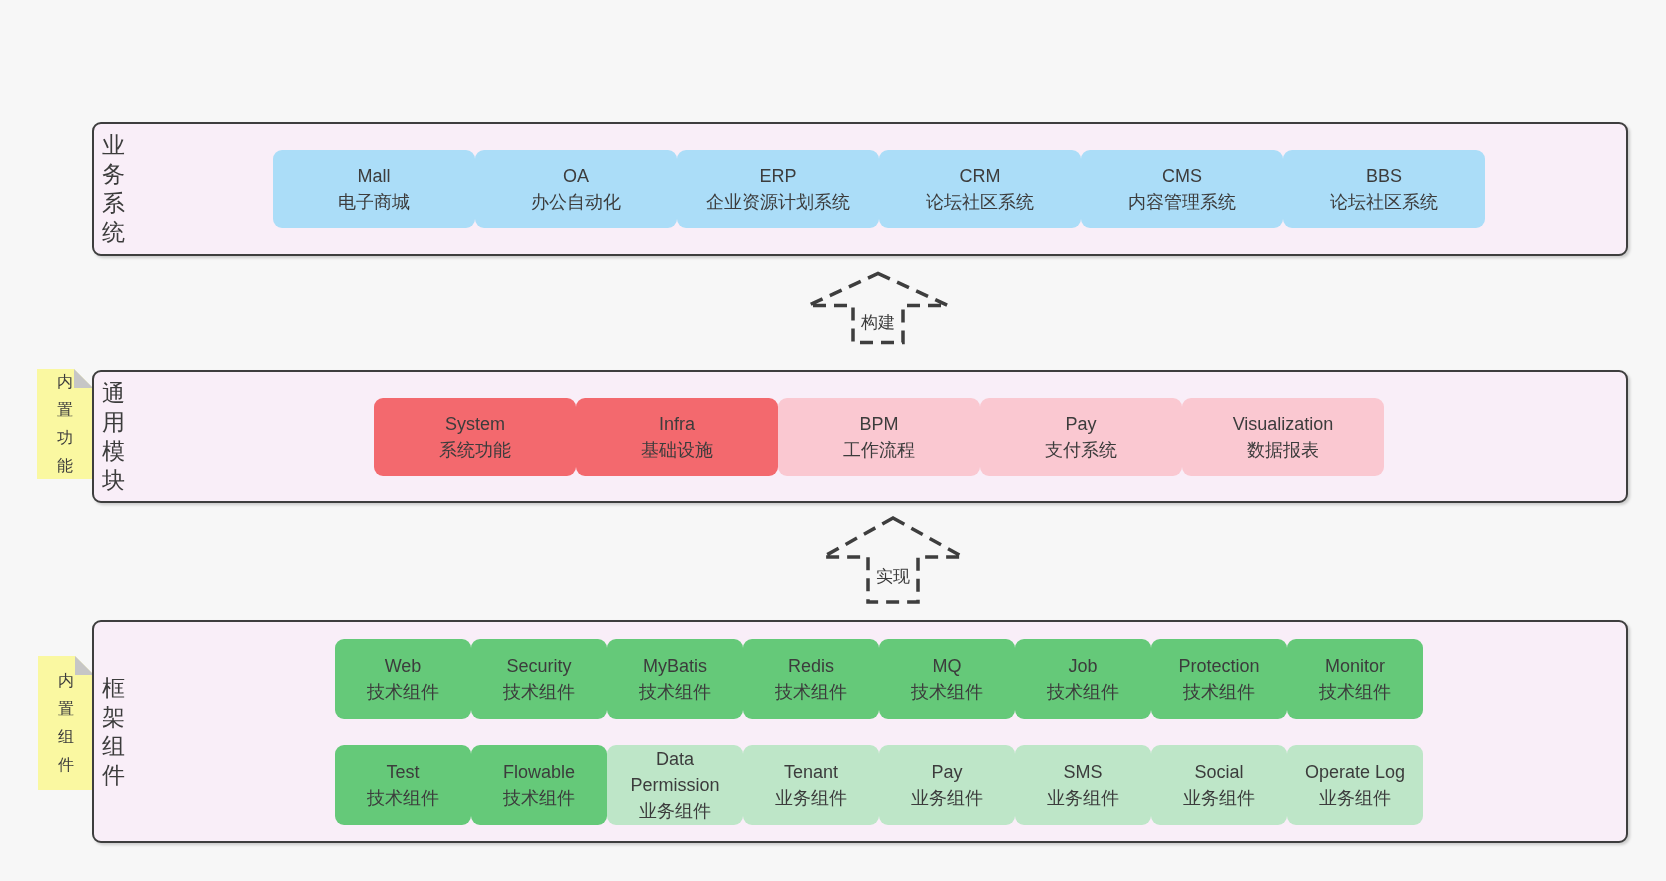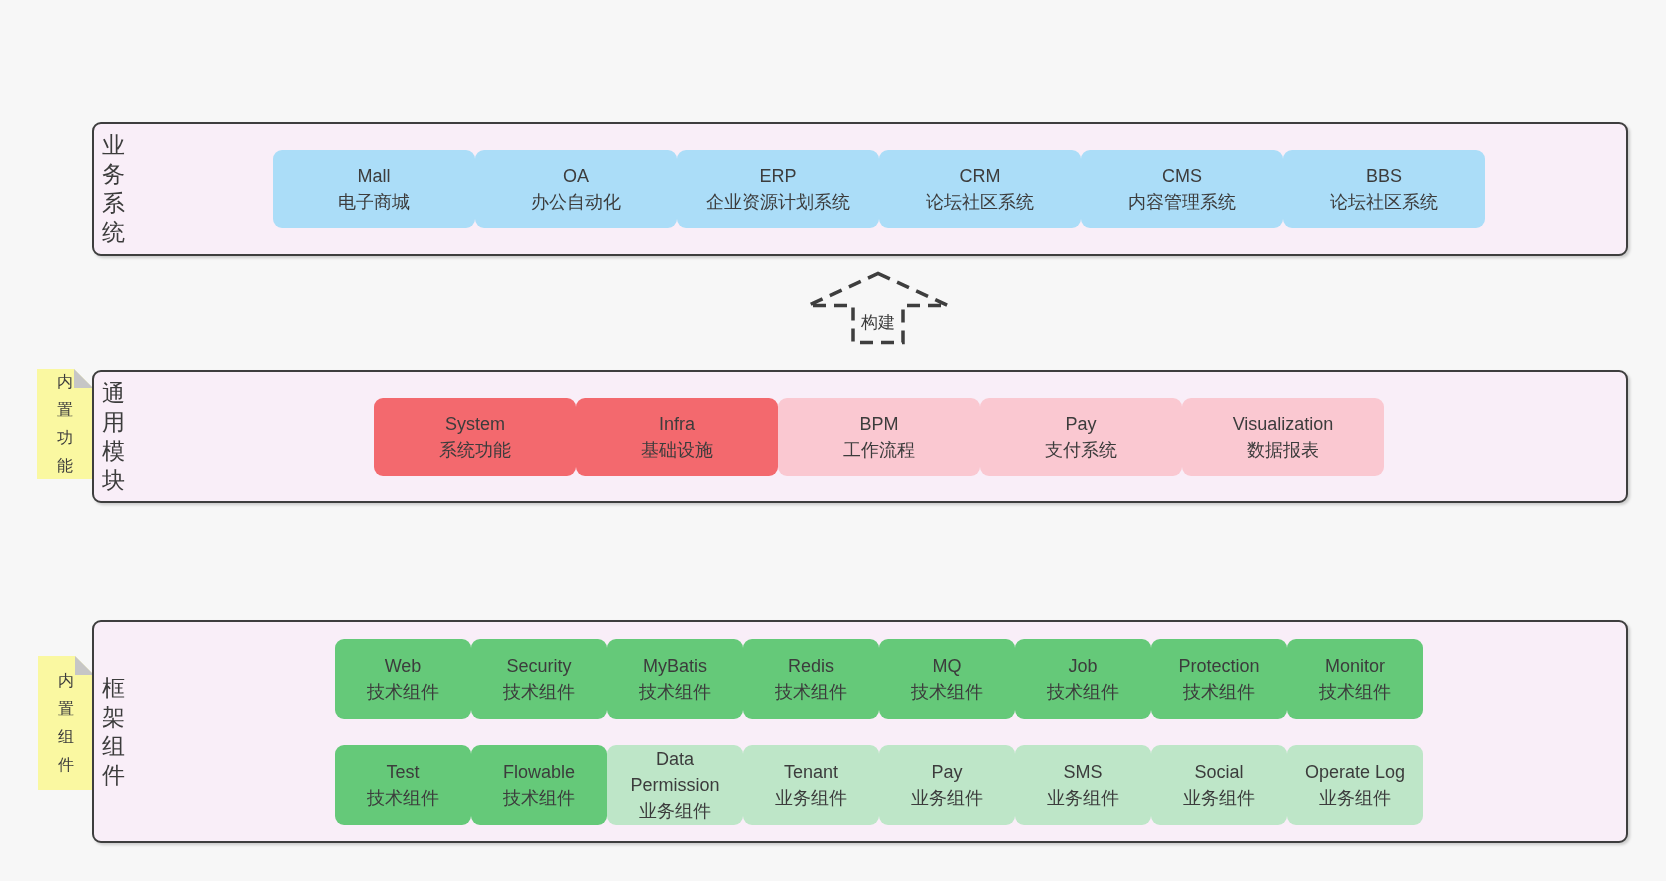--- a/index.html
+++ b/index.html
@@ -135,20 +135,26 @@
             <div>支付系统</div>
           </div>
           <div class="box pink">
             <div>Visualization</div>
             <div>数据报表</div>
           </div>
         </div>
       </div>
   </section>
 
+  <div class="arrow arrow2">
+    <svg viewBox="0 0 150 90" preserveAspectRatio="none">
+      <polygon class="arrow-shape" points="75,3 145,42 100,42 100,87 50,87 50,42 5,42"></polygon>
+    </svg>
+    <div class="arrow-label">实现</div>
+  </div>
 
   <div class="sticky sticky3">
     <div class="sticky-text">内置组件</div>
   </div>
 
   <section class="band band3">
     <div class="band-label">框架组件</div>
     <div class="rows">
         <div class="row">
           <div class="box green">

